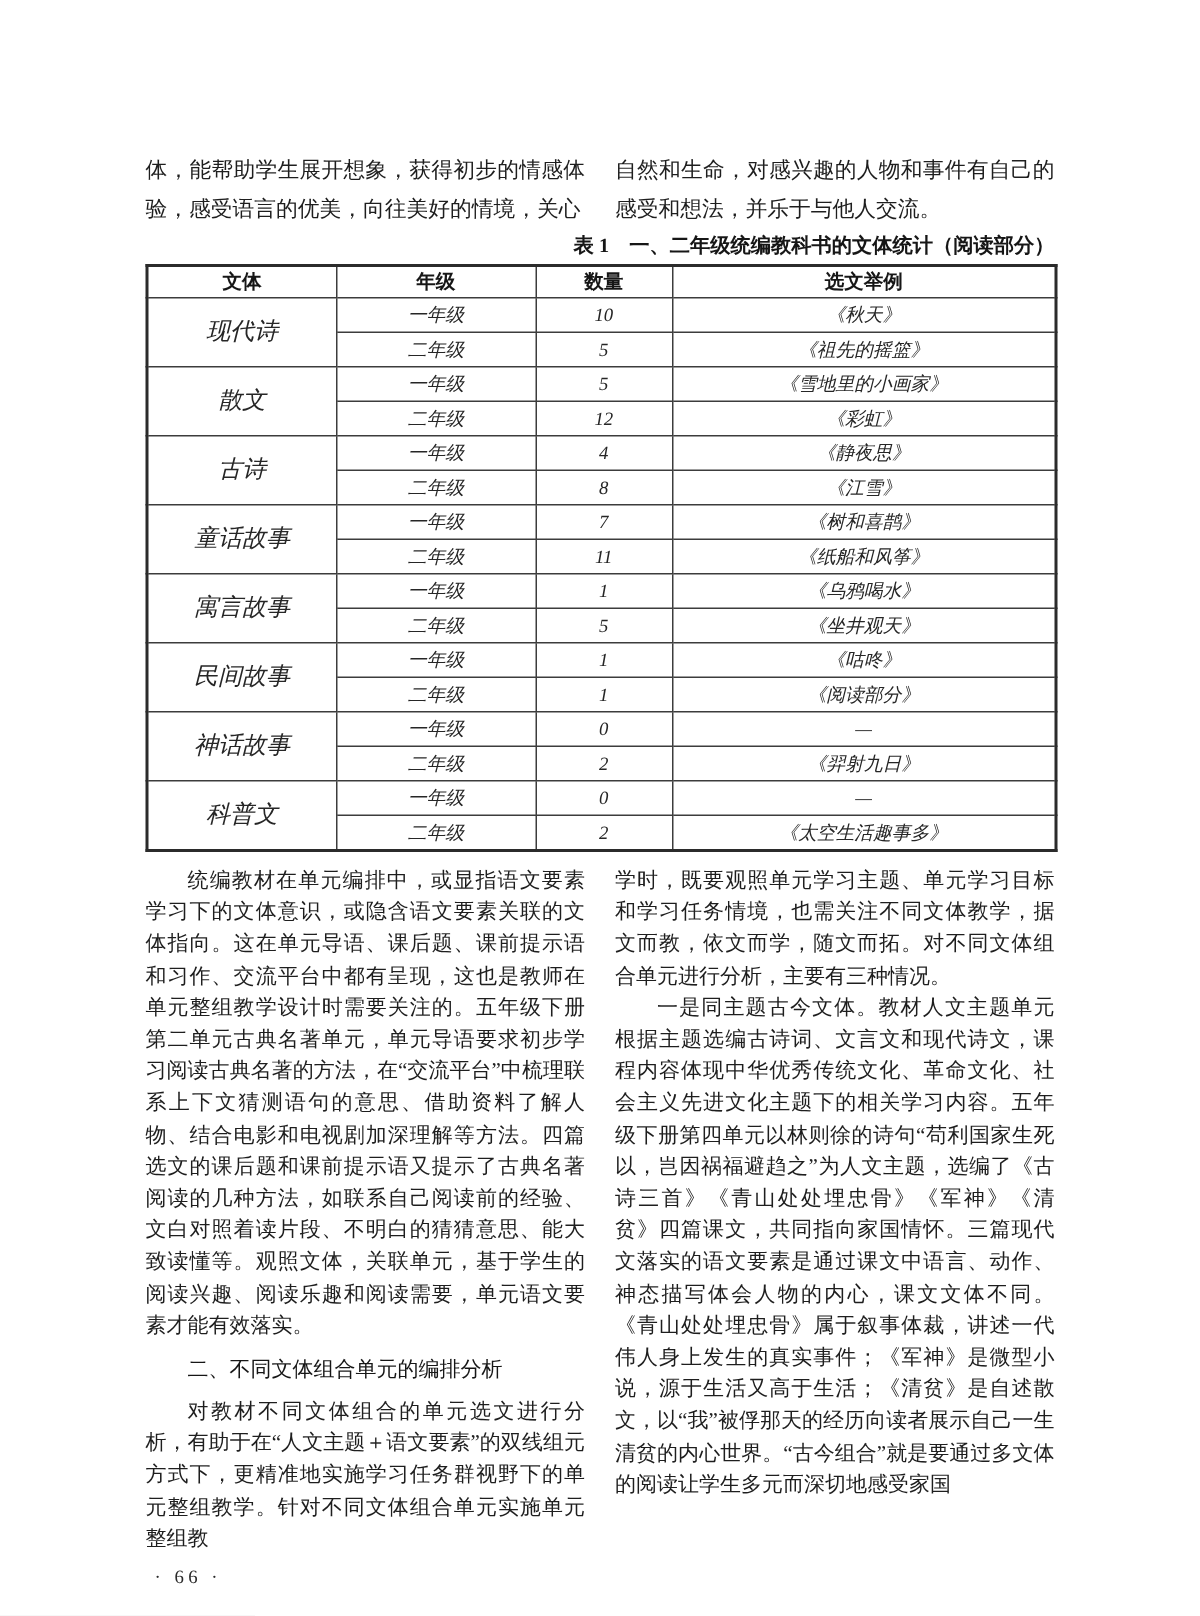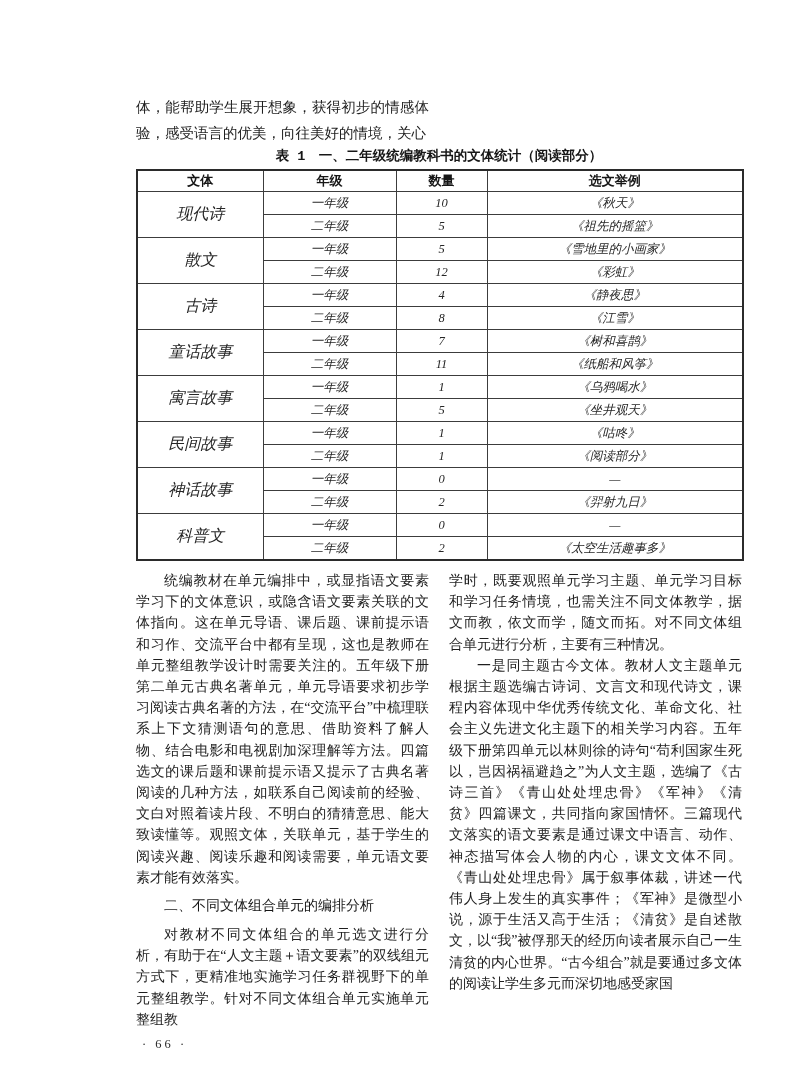--- a/index.html
+++ b/index.html
@@ -9,39 +9,38 @@
     height: 1077px;
     background: #ffffff;
     margin: 0 auto;
     overflow: hidden;
     font-family: "Liberation Serif", "DejaVu Serif", serif;
     color: #1e1e1e;
   }
   .content {
     position: absolute;
     left: 97px;
-    top: 94px;
+    top: 101px;
     width: 606px;
-    margin-left: 39px;
   }
   .cols { display: flex; gap: 20px; }
   .col { width: 293px; }
 
   
   .top-text {
     font-size: 14.5px;
     line-height: 26px;
     text-align: justify;
     margin: 0;
   }
 
   
   .caption {
-    text-align: center;
-    font-family: Liberation Mono, monospace;
+    text-align: right;
+    font-family: Liberation Serif, serif;
     font-weight: bold;
     font-size: 13.5px;
     line-height: 17px;
     margin: 2px 0 4px 0;
     color: #161616;
   }
 
   
   table.stat {
     width: 606px;
@@ -101,20 +100,21 @@
   }
 </style>
 </head>
 <body>
 
 <div class="sheet">
   <div class="content">
 
     <div class="cols">
       <p class="col top-text no-indent">体，能帮助学生展开想象，获得初步的情感体验，感受语言的优美，向往美好的情境，关心</p>
+      <p class="col top-text no-indent">自然和生命，对感兴趣的人物和事件有自己的感受和想法，并乐于与他人交流。</p>
     </div>
 
     <div class="caption">表 1　一、二年级统编教科书的文体统计（阅读部分）</div>
 
     <table class="stat">
       <colgroup>
         <col style="width:126px">
           <col style="width:133px">
           <col style="width:91px">
           <col style="width:256px">

